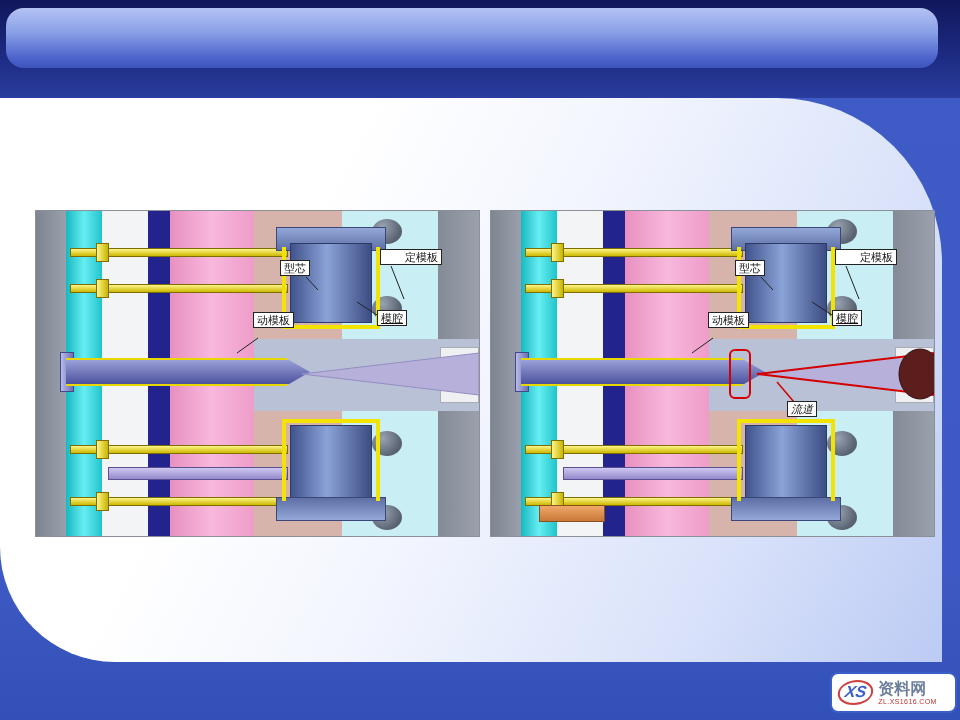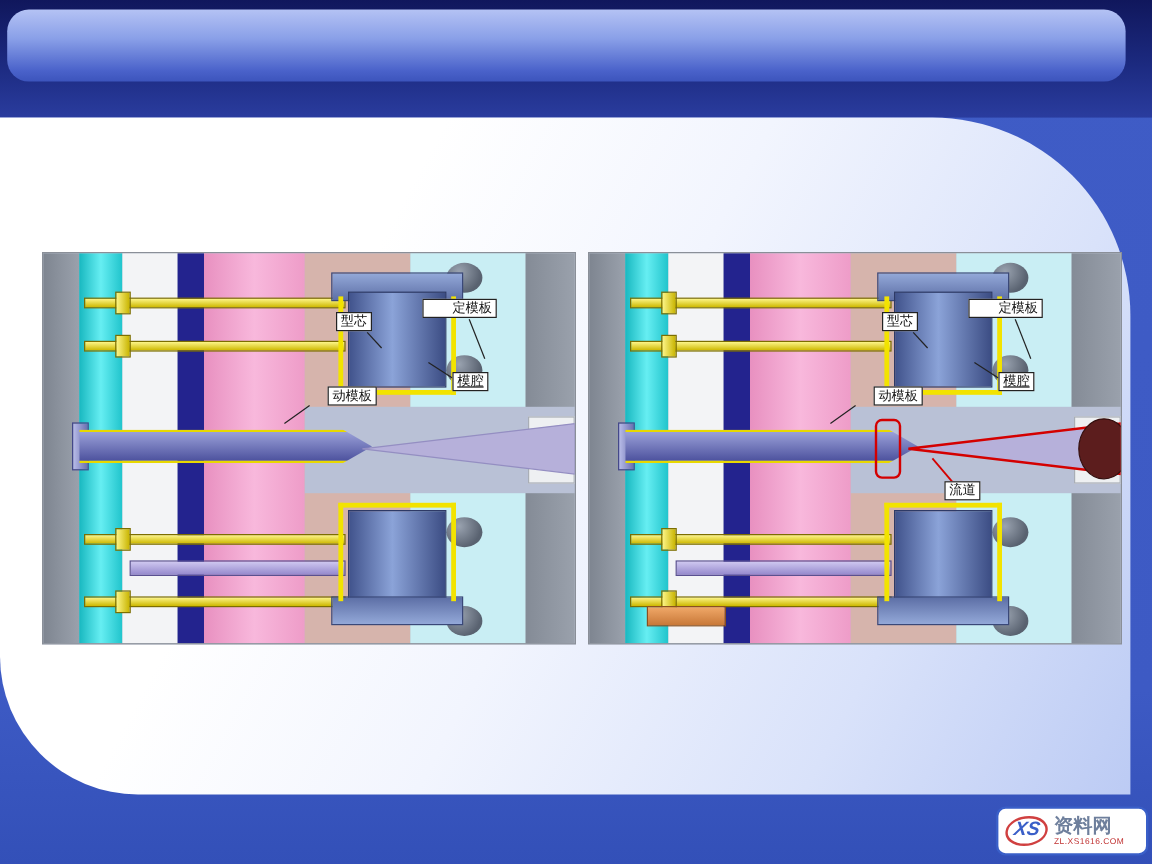--- a/index.html
+++ b/index.html
@@ -49,24 +49,24 @@
            border-top:2px solid #e8d800;border-bottom:2px solid #e8d800;
            clip-path:polygon(0 0,90% 0,100% 50%,90% 100%,0 100%);}
   .mid-head{left:24px;top:141px;width:14px;height:40px;border:1px solid #44488a;
             background:linear-gradient(90deg,#b8bce8,#6a6fb0);}
   .orange-block{left:48px;top:294px;width:66px;height:17px;border:1px solid #8a5020;
                 background:linear-gradient(180deg,#f0a868,#c87838);}
   .overlay{position:absolute;left:0;top:0;z-index:4;}
   .lbl{position:absolute;background:#fff;border:1px solid #222;font-size:11px;line-height:1.3;
        padding:0 3px;color:#111;white-space:nowrap;z-index:5;}
   .lbl-core{left:244px;top:49px;text-align:right;}
-  .lbl-fixed{left:316px;top:38px;padding-left:24px;}
+  .lbl-fixed{left:344px;top:38px;padding-left:24px;}
   .lbl-cavity{left:341px;top:99px;text-decoration:underline;}
-  .lbl-moving{left:217px;top:111px;margin-left:20px;}
-  .lbl-runner{left:296px;top:190px;}
+  .lbl-moving{left:217px;top:101px;}
+  .lbl-runner{left:296px;top:190px;font-style:italic;}
   
   .watermark{position:absolute;right:3px;top:672px;width:127px;height:41px;background:#fff;
              border:2px solid #3a5fc8;border-radius:8px;display:flex;align-items:center;
              gap:5px;padding:2px 6px;box-sizing:border-box;}
   .wm-logo{border:2px solid #d04040;border-radius:50%;padding:0 5px;transform:skewX(-10deg);
            color:#3a5fc8;font-weight:bold;font-style:italic;font-size:16px;line-height:1.3;}
   .wm-text{display:flex;flex-direction:column;align-items:flex-start;}
   .wm-name{color:#6e7f9c;font-weight:bold;font-size:16px;line-height:1.1;}
   .wm-url{color:#c03030;font-size:7px;letter-spacing:.4px;}
 </style>

